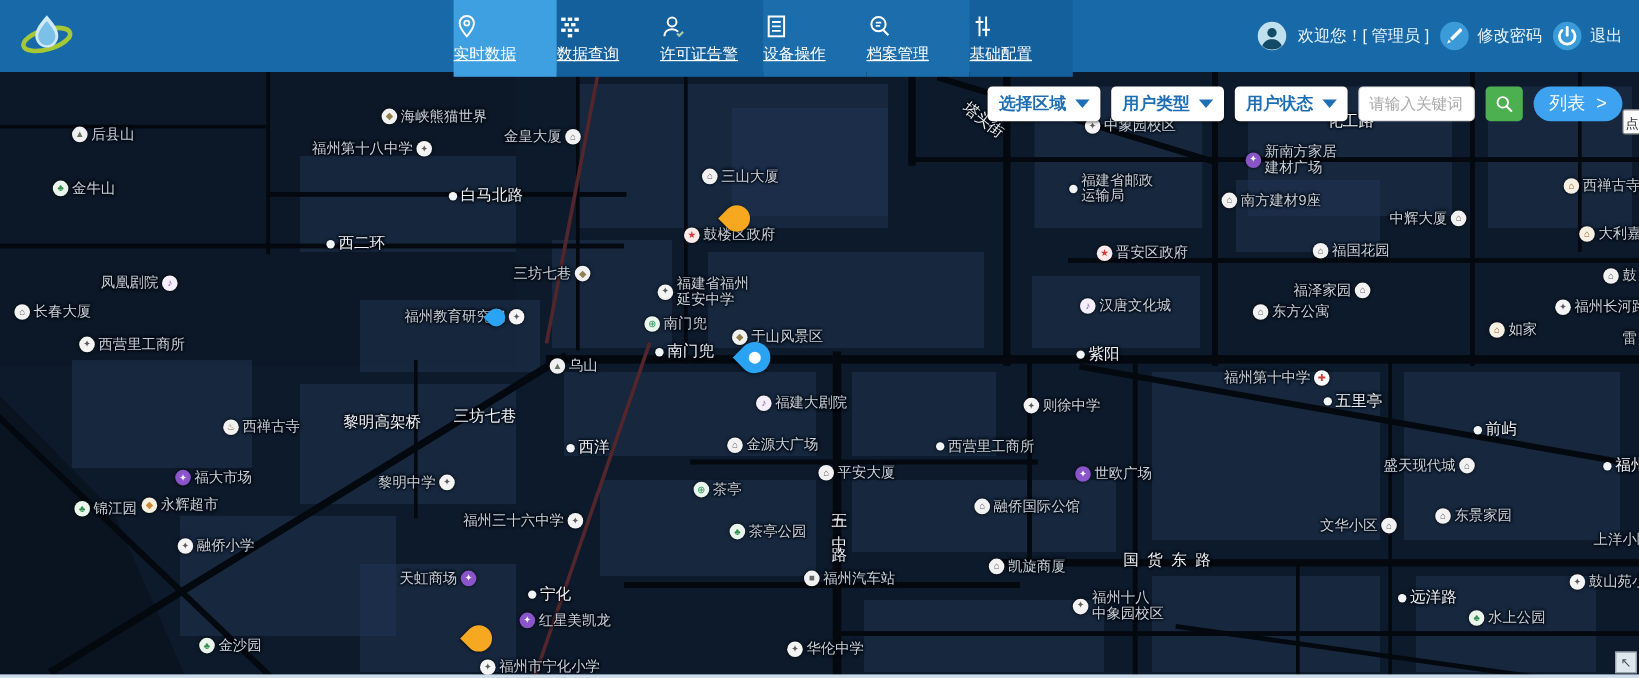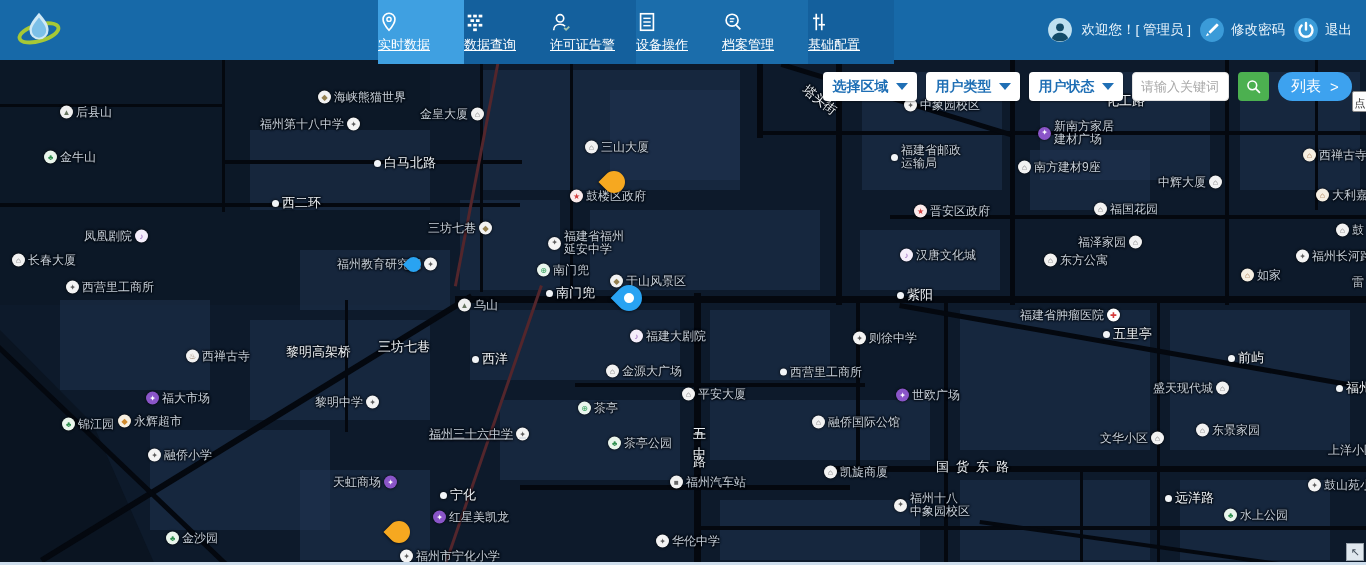--- a/index.html
+++ b/index.html
@@ -230,21 +230,21 @@
         <span class="lt">永辉超市</span>
       </div>
       <div class="map-label" style="left: 62px; top: 424px;">
         <span class="poi-icon" style="background: rgb(234, 245, 236); color: rgb(47, 143, 78);">♣</span>
         <span class="lt">锦江园</span>
       </div>
       <div class="map-label" style="left: 315px; top: 402px;">
         <span class="lt">黎明中学</span>
         <span class="poi-icon" style="background: rgb(244, 244, 244); color: rgb(90, 90, 90);">✦</span>
       </div>
-      <div class="map-label" style="left: 429px; top: 434px; text-decoration: underline;">
+      <div class="map-label" style="left: 386px; top: 434px;">
         <span class="lt">福州三十六中学</span>
         <span class="poi-icon" style="background: rgb(244, 244, 244); color: rgb(90, 90, 90);">✦</span>
       </div>
       <div class="map-label" style="left: 148px; top: 455px;">
         <span class="poi-icon" style="background: rgb(244, 244, 244); color: rgb(90, 90, 90);">✦</span>
         <span class="lt">融侨小学</span>
       </div>
       <div class="map-label" style="left: 333px; top: 482px;">
         <span class="lt">天虹商场</span>
         <span class="poi-icon" style="background: rgb(138, 85, 200); color: rgb(255, 255, 255);">✦</span>
@@ -293,21 +293,21 @@
         <span class="lt">茶亭公园</span>
       </div>
       <div class="map-label" style="left: 670px; top: 482px;">
         <span class="poi-icon" style="background: rgb(242, 242, 242); color: rgb(102, 102, 102);">■</span>
         <span class="lt">福州汽车站</span>
       </div>
       <div class="map-label" style="left: 656px; top: 541px;">
         <span class="poi-icon" style="background: rgb(244, 244, 244); color: rgb(90, 90, 90);">✦</span>
         <span class="lt">华伦中学</span>
       </div>
-      <div class="map-label road" style="left: 472px; top: 359px;">
+      <div class="map-label road" style="left: 472px; top: 373px;">
         <span class="map-dot"></span>
         <span class="lt">西洋</span>
       </div>
       <div class="map-label" style="left: 853px; top: 338px;">
         <span class="poi-icon" style="background: rgb(244, 244, 244); color: rgb(90, 90, 90);">✦</span>
         <span class="lt">则徐中学</span>
       </div>
       <div class="map-label" style="left: 780px; top: 372px;">
         <span class="map-dot"></span>
         <span class="lt">西营里工商所</span>
@@ -322,21 +322,21 @@
       </div>
       <div class="map-label" style="left: 896px; top: 395px;">
         <span class="poi-icon" style="background: rgb(138, 85, 200); color: rgb(255, 255, 255);">✦</span>
         <span class="lt">世欧广场</span>
       </div>
       <div class="map-label road" style="left: 897px; top: 295px;">
         <span class="map-dot"></span>
         <span class="lt">紫阳</span>
       </div>
       <div class="map-label" style="left: 1020px; top: 315px;">
-        <span class="lt">福建省肿瘤医院</span>
+        <span class="lt">福州第十中学</span>
         <span class="poi-icon" style="background: rgb(255, 255, 255); color: rgb(212, 60, 60);">✚</span>
       </div>
       <div class="map-label road" style="left: 1103px; top: 334px;">
         <span class="map-dot"></span>
         <span class="lt">五里亭</span>
       </div>
       <div class="map-label road" style="left: 1228px; top: 358px;">
         <span class="map-dot"></span>
         <span class="lt">前屿</span>
       </div>

